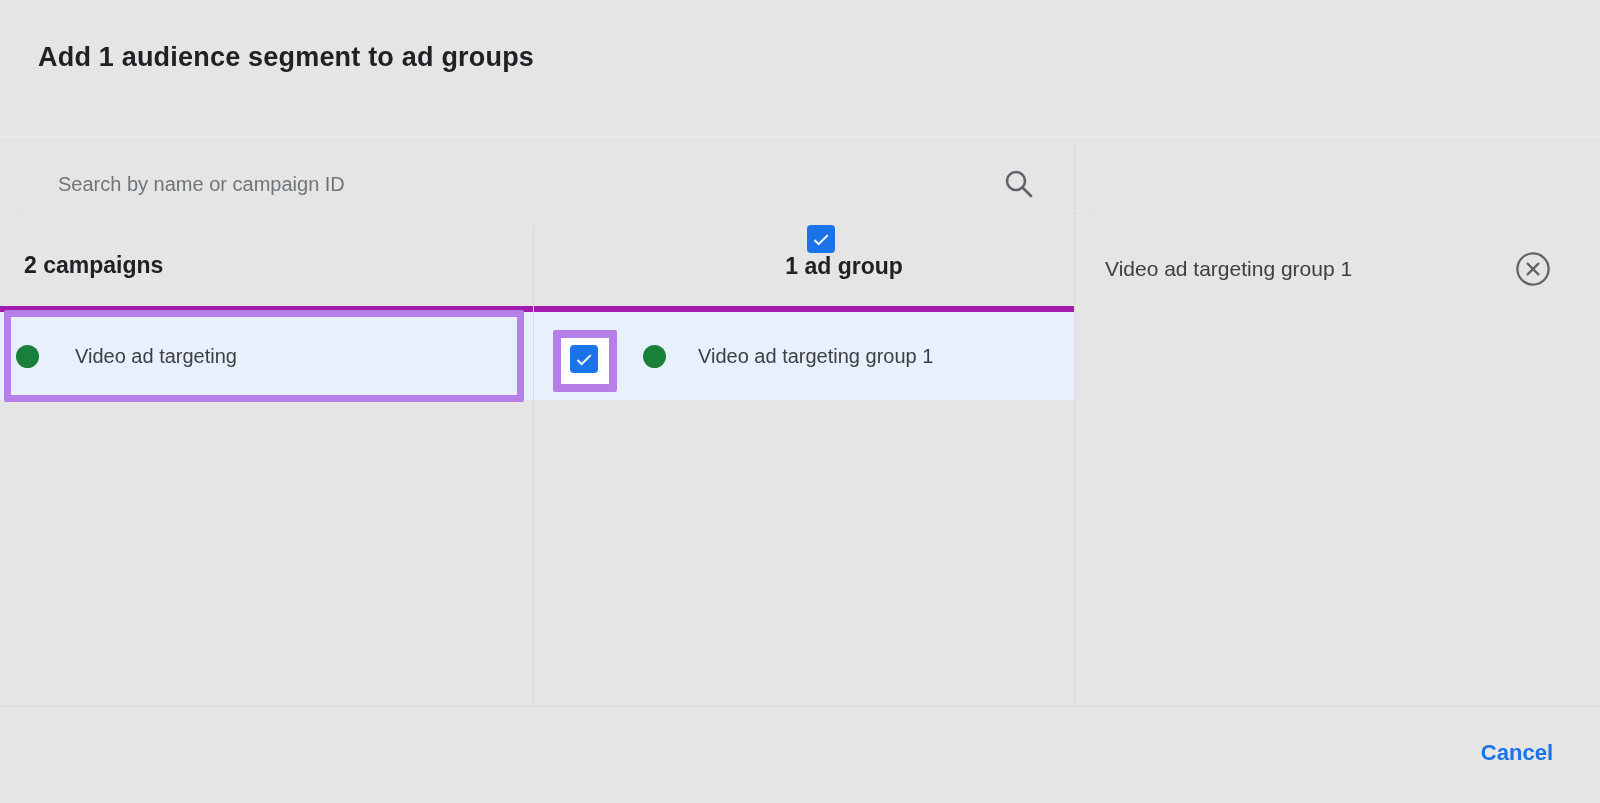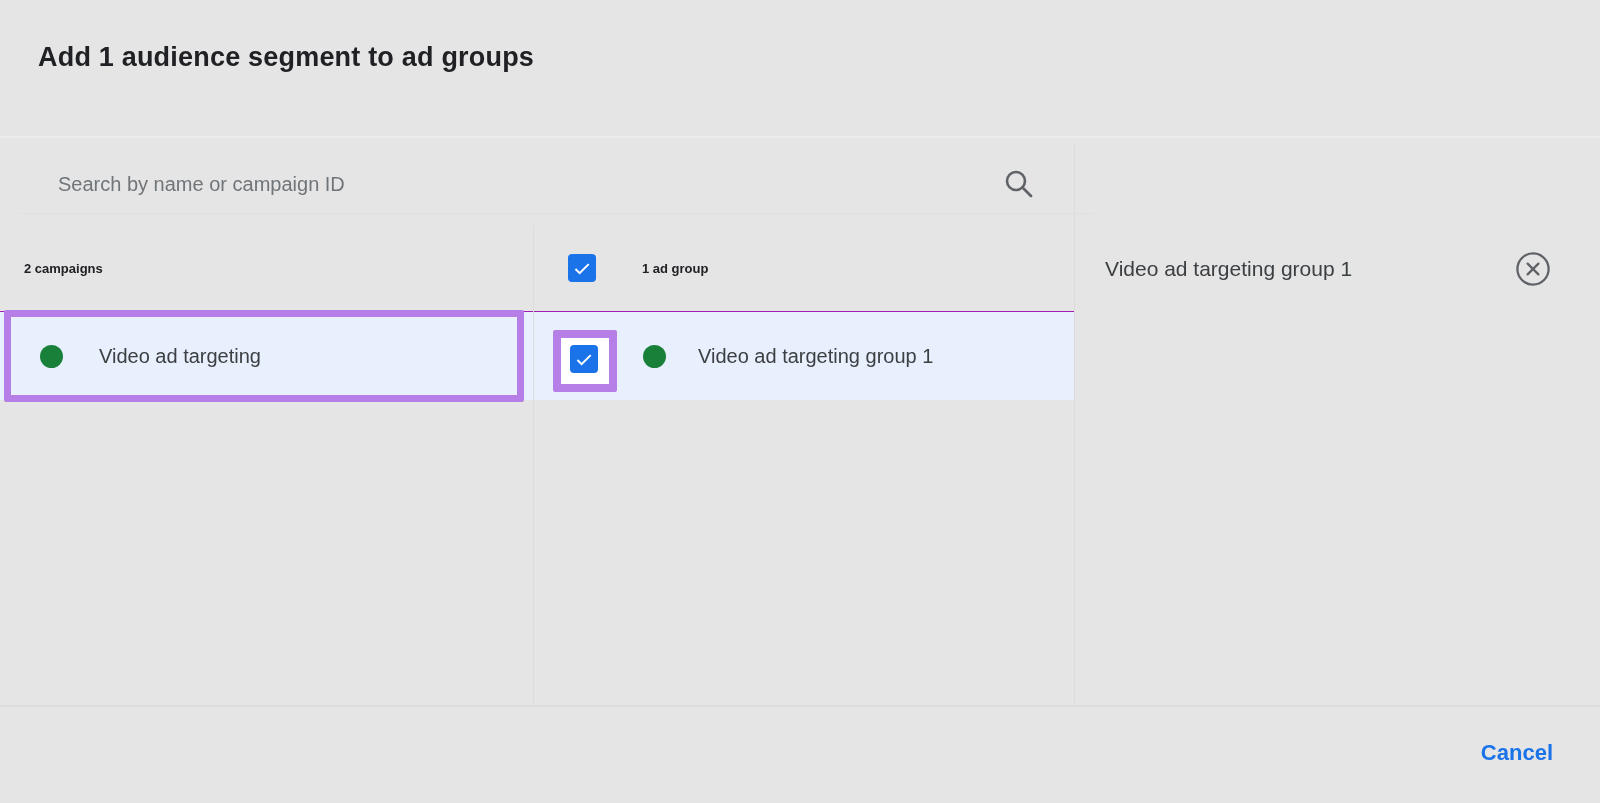--- a/index.html
+++ b/index.html
@@ -58,31 +58,31 @@
     cursor: pointer; background: none; border: none;
     font-family: "Liberation Sans", sans-serif;
   }
 
   
   .col { position: absolute; top: 225px; }
   .col-campaigns { left: 0; width: 533px; }
   .col-adgroups  { left: 534px; width: 540px; }
   .col-header {
     height: 87px; display: flex; align-items: center;
-    border-bottom: 1px solid #a21caf;
-    font-size: 13px; font-weight: bold; color: var(--text-primary, #202124);
+    border-bottom: 6px solid #a21caf;
+    font-size: 23px; font-weight: bold; color: var(--text-primary, #202124);
   }
   .col-campaigns .col-header { padding-left: 24px; }
-  .col-adgroups  .col-header { padding-left: 34px; }
+  .col-adgroups  .col-header { padding-left: 34px; flex-direction: column; }
   .row {
     height: 88px; display: flex; align-items: center; cursor: pointer;
     font-size: 20px; color: var(--text-secondary, #3c4043);
   }
   .row.selected { background: var(--selected-row-bg, #e8f0fe); }
-  .col-campaigns .row { padding-left: 40px; }
+  .col-campaigns .row { padding-left: 16px; }
   .col-adgroups  .row { padding-left: 36px; }
   .dot {
     width: 23px; height: 23px; border-radius: 50%;
     background: var(--enabled-green, #188038); flex: none;
   }
   .campaign-name { margin-left: 36px; }
   .paused-badge { width: 22px; height: 22px; flex: none; margin-left: 2px; }
   .paused-badge + .campaign-name { margin-left: 37px; }
 
   

